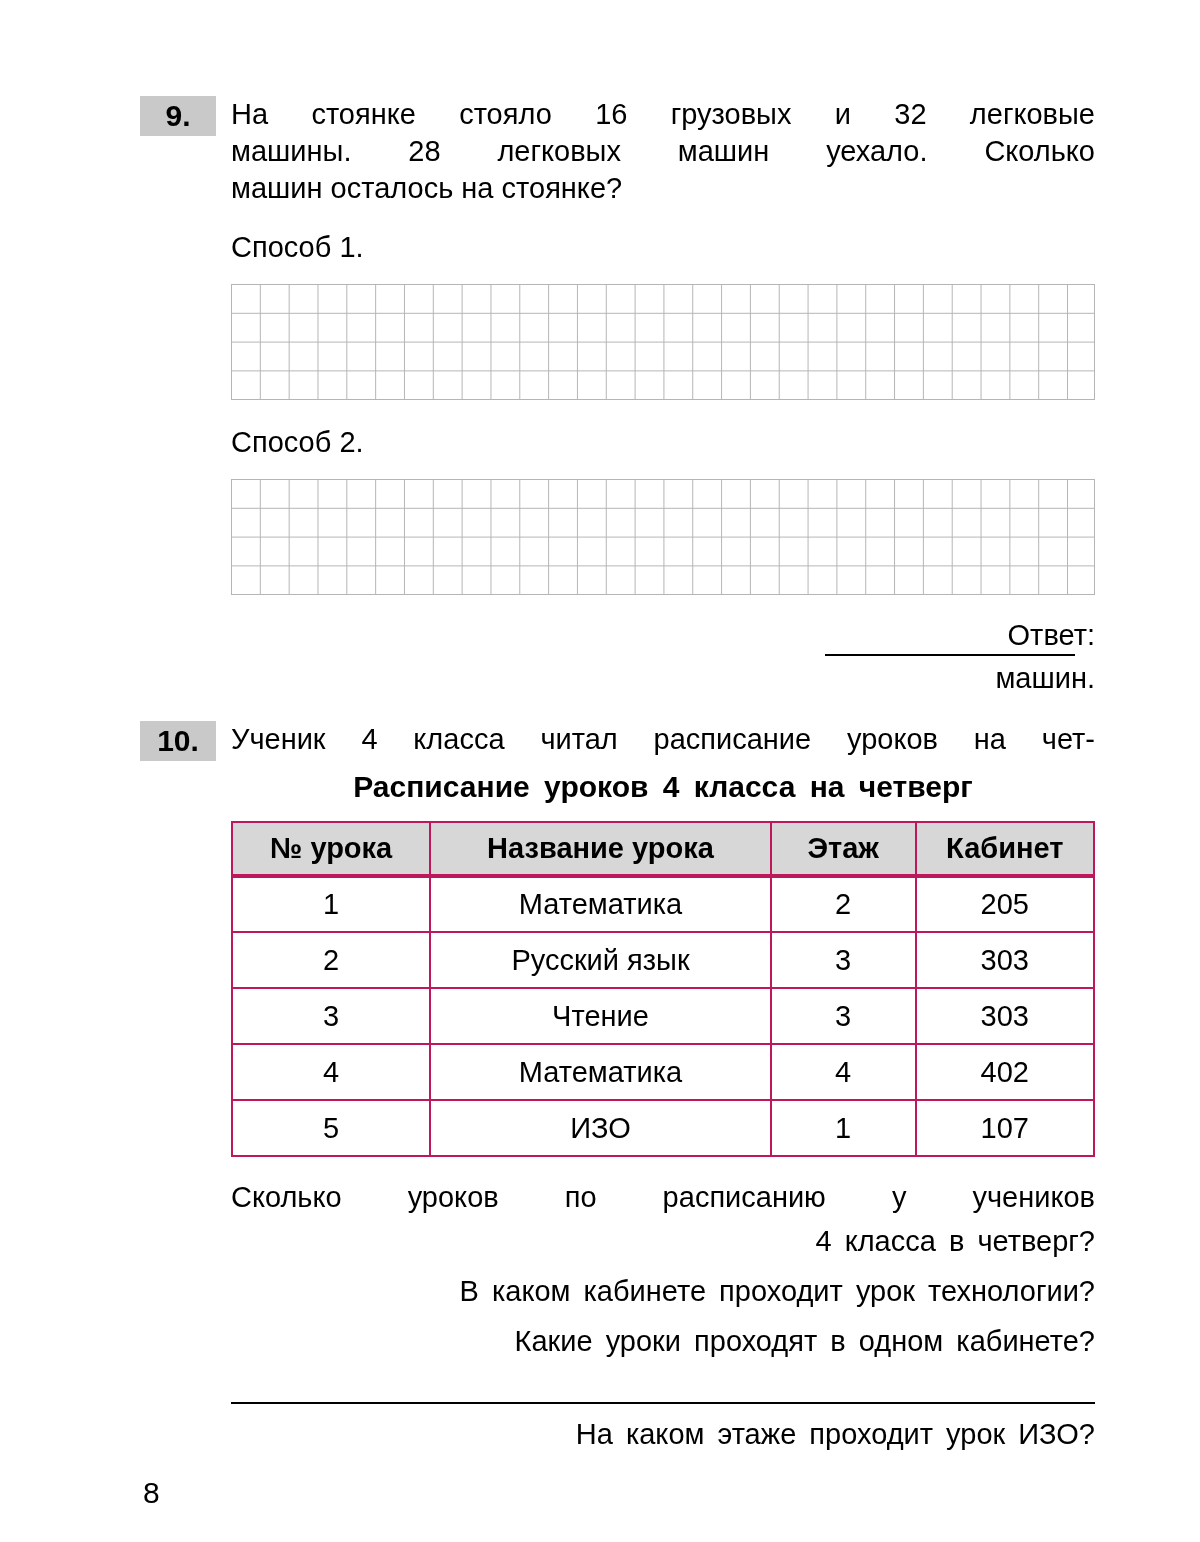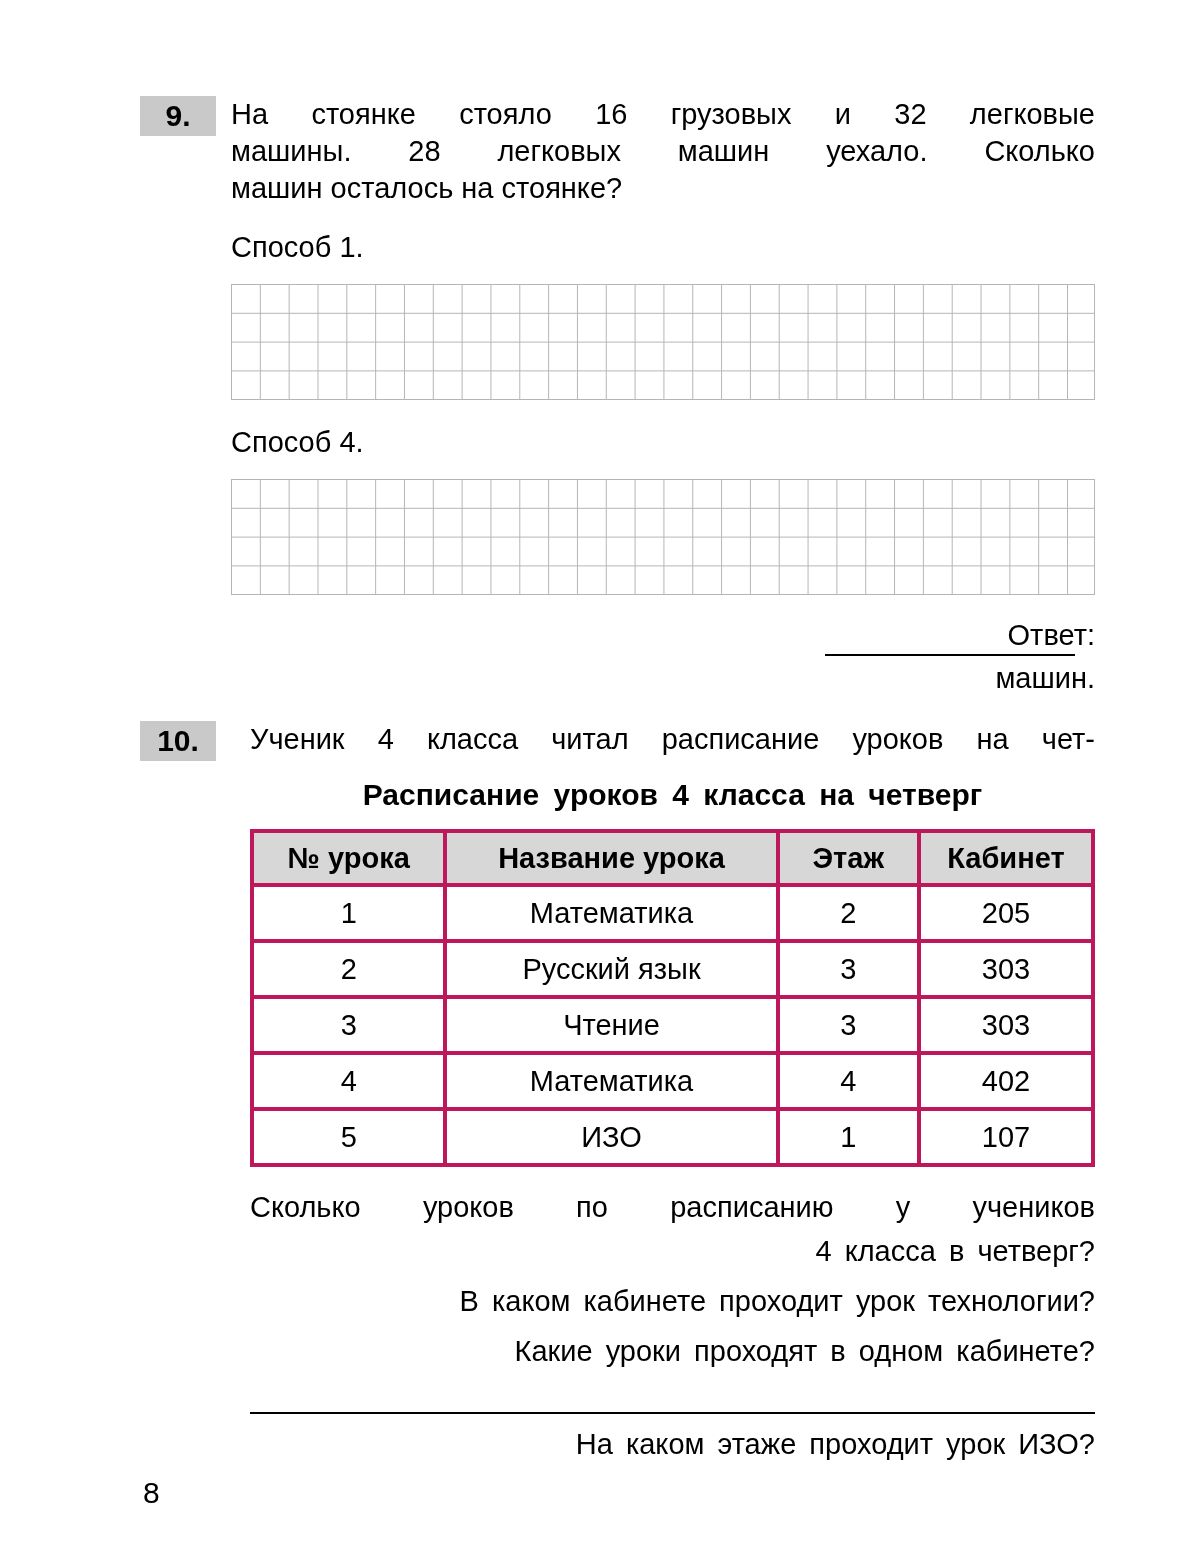--- a/index.html
+++ b/index.html
@@ -43,37 +43,37 @@
   .answer-row {
     margin-top: 22px;
     font-size: 29px;
     line-height: 37px;
     display: flex;
     align-items: flex-end;
     flex-direction: column;
   }
   .blank { border-bottom: 2px solid #000; }
   .answer-blank { width: 250px; margin: 0 20px 4px 14px; }
-  .p10 { margin-top: 24px; gap: 19px; }
+  .p10 { margin-top: 24px; }
   .sched-title {
     font-size: 30px;
     font-weight: bold;
     text-align: center;
     word-spacing: 6px;
-    margin-top: 18px;
+    margin-top: 10px;
     line-height: 37px;
   }
   table.sched {
     width: 100%;
     border-collapse: collapse;
     margin-top: 16px;
     font-size: 29px;
   }
   .sched th, .sched td {
-    border: 4px solid #be185d;
+    border: 2px solid #be185d;
     text-align: center;
     vertical-align: middle;
   }
   .sched th {
     background: #d7d7d7;
     font-weight: bold;
     height: 54px;
     border-bottom-width: 4px;
   }
   .sched td { height: 56px; }
@@ -99,21 +99,21 @@
       <span class="badge">9.</span>
     </div>
     <div class="body-col">
       <div class="ptext">
         <div class="jline">На стоянке стояло 16 грузовых и 32 легковые</div>
         <div class="jline">машины. 28 легковых машин уехало. Сколько</div>
         <div>машин осталось на стоянке?</div>
       </div>
       <div class="method-label">Способ 1.</div>
       <div class="grid"></div>
-      <div class="method-label p9-m2">Способ 4.</div>
+      <div class="method-label p9-m2">Способ 2.</div>
       <div class="grid"></div>
       <div class="answer-row">
         <span>Ответ:</span>
         <span class="blank answer-blank"></span>
         <span>машин.</span>
       </div>
     </div>
   </section>
 
   <section class="problem p10">

